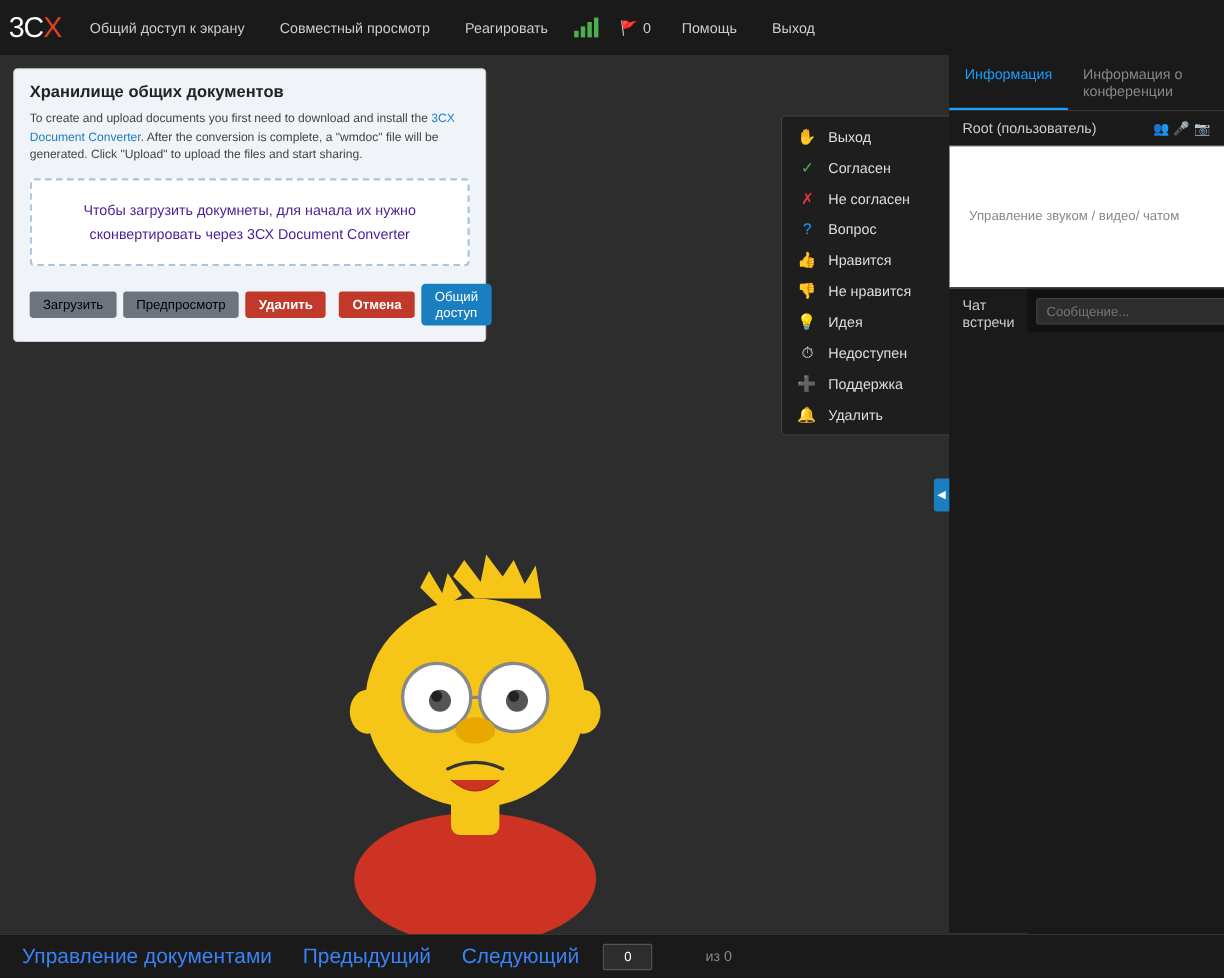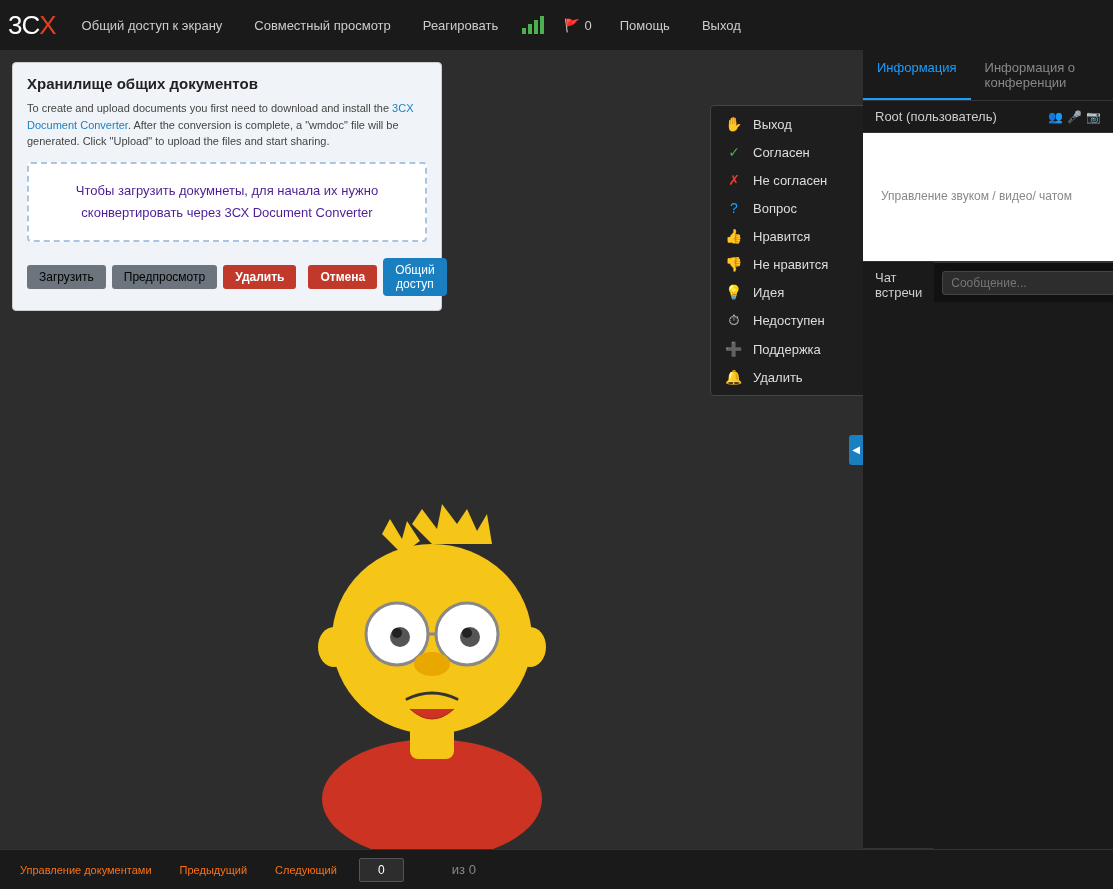--- a/index.html
+++ b/index.html
@@ -268,23 +268,23 @@
       height: 40px;
       background: #1a1a1a;
       display: flex;
       align-items: center;
       padding: 0 14px;
       gap: 16px;
       border-top: 1px solid #333;
     }
     .bottom-btn {
       background: transparent;
-      color: #f97316;
-      border: none;
-      font-size: 11px;
+      color: #3b82f6;
+      border: none;
+      font-size: 19px;
       cursor: pointer;
       padding: 4px 6px;
       text-align: center;
     }
     .bottom-input {
       width: 45px;
       height: 24px;
       background: #2d2d2d;
       border: 1px solid #555;
       color: white;

